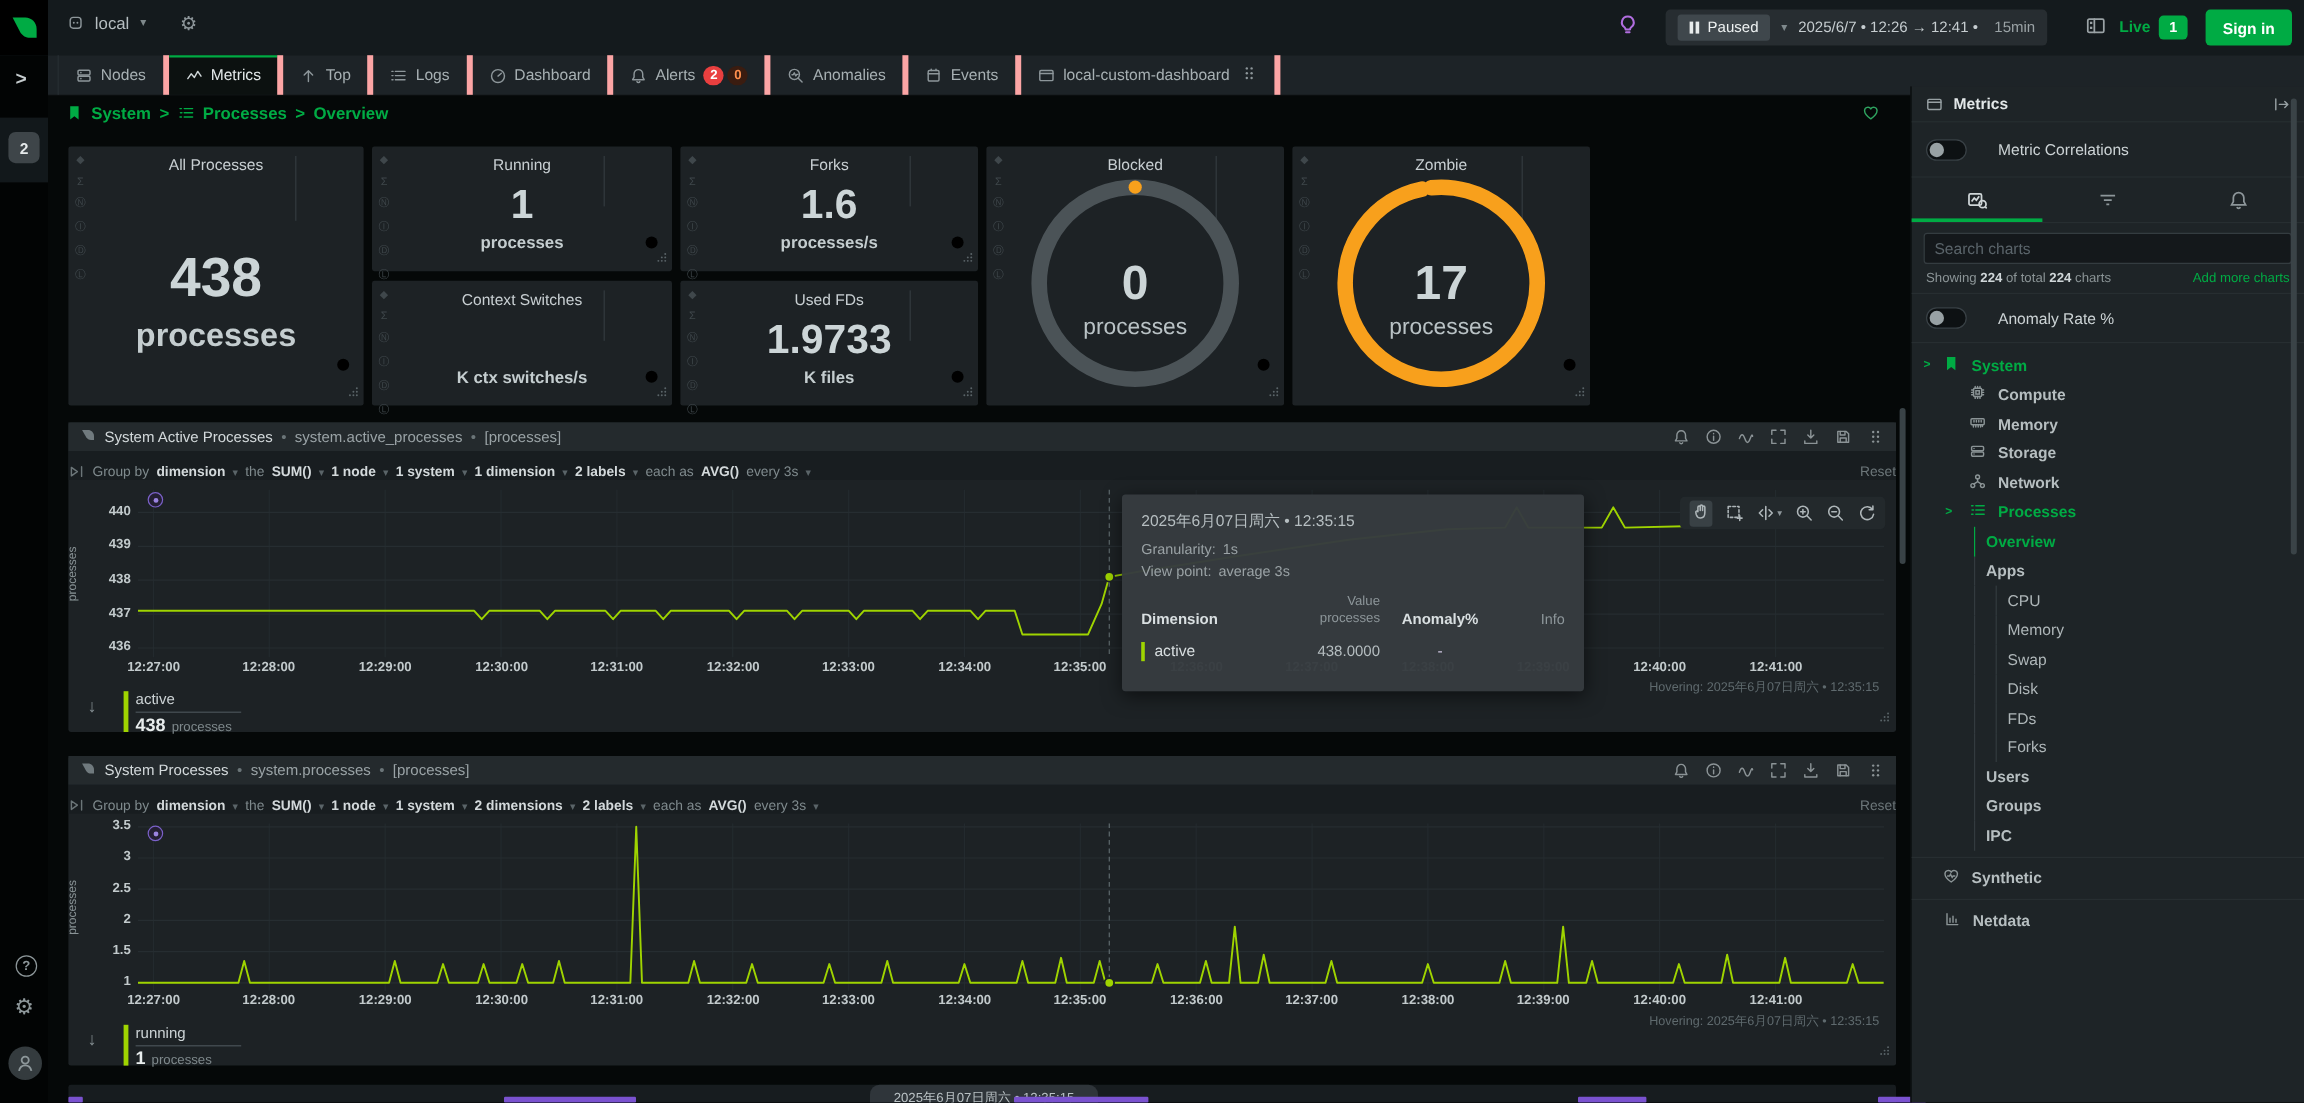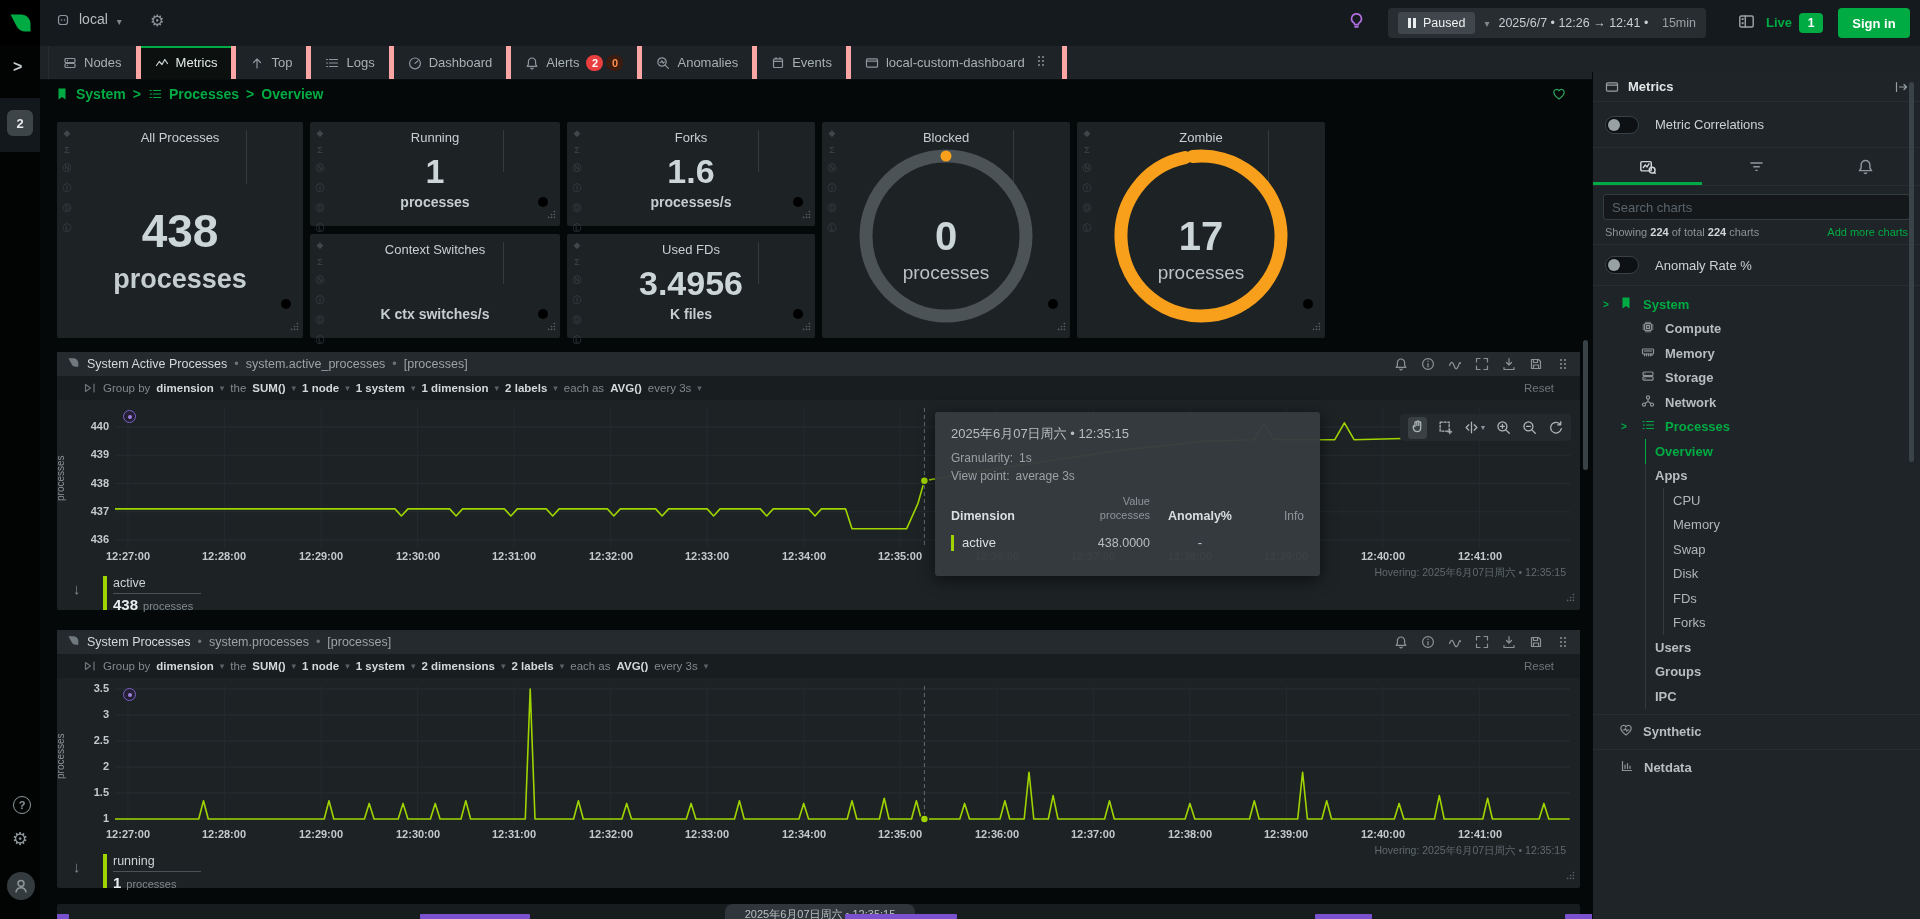--- a/index.html
+++ b/index.html
@@ -6,21 +6,21 @@
 html,body{background:#000}
 .app{position:relative;width:1920px;height:919px;overflow:hidden;background:#050808;
      font-family:"Liberation Sans","DejaVu Sans",sans-serif;color:#cfd6d8;font-size:13px}
 .ic{display:inline-flex;align-items:center;justify-content:center;line-height:0}
 .ic svg{width:14px;height:14px;stroke:currentColor;fill:none;stroke-width:1.2;stroke-linecap:round;stroke-linejoin:round}
 
 
 .topbar{position:absolute;left:0;top:0;width:1920px;height:46px;background:#141a1d}
 .logo-sq{position:absolute;left:0;top:0;width:40px;height:46px;background:#000;display:flex;align-items:center;justify-content:center}
 .logo-sq svg{width:24px;height:24px}
-.node-switch{position:absolute;left:56px;top:11px;display:flex;align-items:flex-end;gap:9px;color:#b3bcbf}
+.node-switch{position:absolute;left:56px;top:11px;display:flex;align-items:center;gap:9px;color:#b3bcbf}
 .node-switch .ic{color:#8d969a}
 .node-name{font-size:14px;color:#b6bec1}
 .tcaret{color:#7f898c;font-size:10px}
 .top-gear{position:absolute;left:150px;top:13px;font-size:16px;color:#8d969a;line-height:1}
 .bulb{position:absolute;left:1348px;top:12px;color:#b16ee0}
 .bulb svg{width:17px;height:17px;stroke-width:1.4}
 .picker{position:absolute;left:1388px;top:8px;width:318px;height:30px;background:#272d31;border-radius:4px;
         display:flex;align-items:center;padding:0 10px;gap:9px}
 .pause-pill{display:flex;align-items:center;gap:7px;background:#3f474c;border-radius:3px;height:22px;padding:0 10px;color:#eef2f2;font-size:12.5px}
 .pbars{width:8px;height:10px;border-left:3px solid #e8ecec;border-right:3px solid #e8ecec}
@@ -79,21 +79,21 @@
 
 
 .chart{position:absolute;left:57px;width:1523px;height:258px;background:#1d2225;border-radius:2px}
 .c-head{position:absolute;left:0;top:0;right:0;height:24px;background:#242a2d;display:flex;align-items:center;gap:7px;padding:0 10px;font-size:12.5px}
 .c-logo{color:#707a7e}
 .c-title{color:#d3d9db}
 .c-dot{color:#6b7578}
 .c-ctx,.c-units{color:#9aa3a6}
 .c-headicons{margin-left:auto;display:flex;gap:13px;color:#8b9396}
 .c-headicons .ic{cursor:pointer}
-.c-toolbar{position:absolute;left:0;top:24px;right:0;height:24px;background:#181d20;display:flex;align-items:center;gap:6px;padding:0 26px;font-size:11.5px}
+.c-toolbar{position:absolute;left:0;top:24px;right:0;height:24px;background:#181d20;display:flex;align-items:flex-end;gap:6px;padding:0 0;font-size:11.5px}
 .c-toolbar .ic{color:#6b7578}
 .tb-label{color:#7f8a8d}
 .tb-val{color:#d3d9db;font-weight:bold}
 .tb-caret{color:#5a6468;font-size:9px;cursor:pointer}
 .tb-reset{margin-left:auto;color:#6c7679;cursor:pointer}
 .c-ylabel{position:absolute;left:-2px;top:56px;height:140px;width:16px;writing-mode:vertical-rl;transform:rotate(180deg);
           text-align:center;font-size:10px;color:#8a9497}
 .c-ytick{position:absolute;width:52px;text-align:right;font-size:11px;font-weight:bold;color:#c2cacc}
 .c-plot{position:absolute;left:58px;top:56px}
 .c-xtick{position:absolute;top:198px;transform:translateX(-50%);font-size:11px;font-weight:bold;color:#c2cacc;white-space:nowrap}
@@ -128,21 +128,21 @@
 .tt-dimbar{width:3px;height:16px;background:#9fd400}
 .tt-val{text-align:right;font-size:12.5px;color:#b6bec1}
 .tt-an{text-align:center;font-size:13px;color:#cbc3dd}
 
 
 .sidebar{position:absolute;left:1592px;top:72px;width:328px;bottom:0;background:#1e2427;border-left:1px solid #060909}
 .sb-head{height:30px;display:flex;align-items:center;padding:0 12px;gap:9px;border-bottom:1px solid #272e31}
 .sb-head .ic{color:#97a0a3}
 .sb-title{font-weight:bold;font-size:13px;color:#e2e7e8}
 .sb-collapse{margin-left:auto;color:#8d969a;cursor:pointer}
-.sb-row{display:flex;align-items:center;padding:0 12px;gap:16px}
+.sb-row{display:flex;align-items:center;padding:0 12px;gap:26px}
 .sb-mc{height:46px;border-bottom:1px solid #272e31}
 .toggle{width:34px;height:18px;border-radius:9px;background:#0d1113;border:1px solid #394146;position:relative;cursor:pointer;flex:none}
 .toggle i{position:absolute;left:2px;top:2px;width:12px;height:12px;border-radius:50%;background:#98a1a4}
 .sb-row .lbl{font-size:13px;color:#ccd3d5}
 .sb-tabs{height:38px;display:flex;border-bottom:1px solid #272e31;position:relative}
 .sb-tab{flex:1;display:flex;align-items:center;justify-content:center;color:#8d969a;cursor:pointer}
 .sb-tab svg{width:17px;height:17px}
 .sb-tab.on{color:#cfd6d8}
 .sb-tabline{position:absolute;left:0;bottom:0;width:109px;height:3px;background:#00ab44}
 .sb-search{margin:8px 10px 6px}
@@ -477,21 +477,21 @@
         <div class="tile-strip">
           <span>◆</span>
           <span>Σ</span>
           <span>Ⓝ</span>
           <span>Ⓘ</span>
           <span>Ⓓ</span>
           <span>Ⓛ</span>
         </div>
         <div class="tile-title">Used FDs</div>
         <div class="tile-vline" style="right:56px;top:8px;height:42px"></div>
-        <div class="tile-big" style="top:30px;font-size:34px">3.4956</div>
+        <div class="tile-big" style="top:30px;font-size:34px">1.9733</div>
         <div class="tile-unit" style="top:72px;font-size:14px">K files</div>
         <span class="tile-anom" style="bottom:14px"><svg viewBox="0 0 14 14">
             <circle cx="7" cy="7" r="5"></circle>
             <path d="M4.8 8.6L7 5l2.2 3.6"></path>
           </svg></span>
         <span class="tile-resize"><svg viewBox="0 0 10 10">
             <g fill="currentColor" stroke="none">
               <circle cx="8.2" cy="1.8" r=".9"></circle>
               <circle cx="8.2" cy="5" r=".9"></circle>
               <circle cx="5" cy="5" r=".9"></circle>

